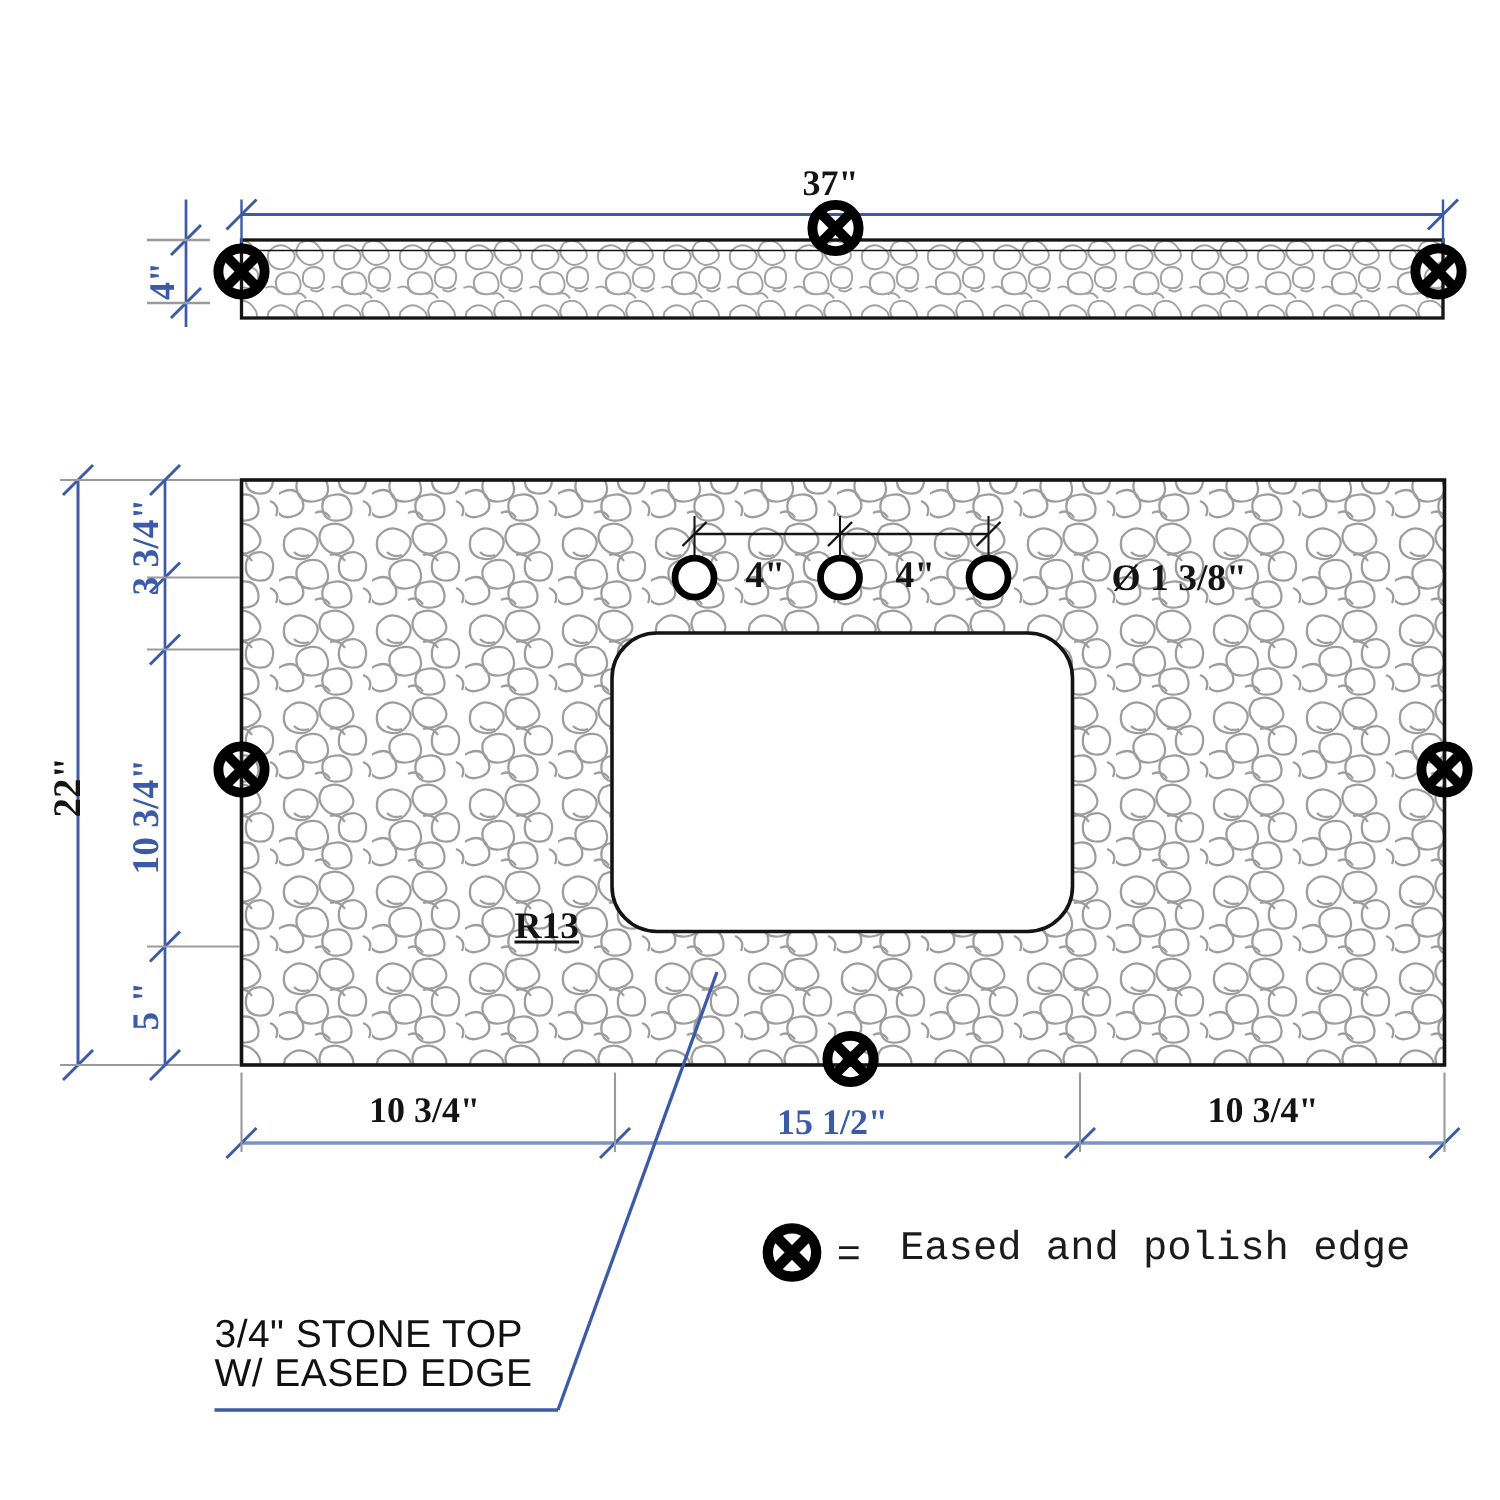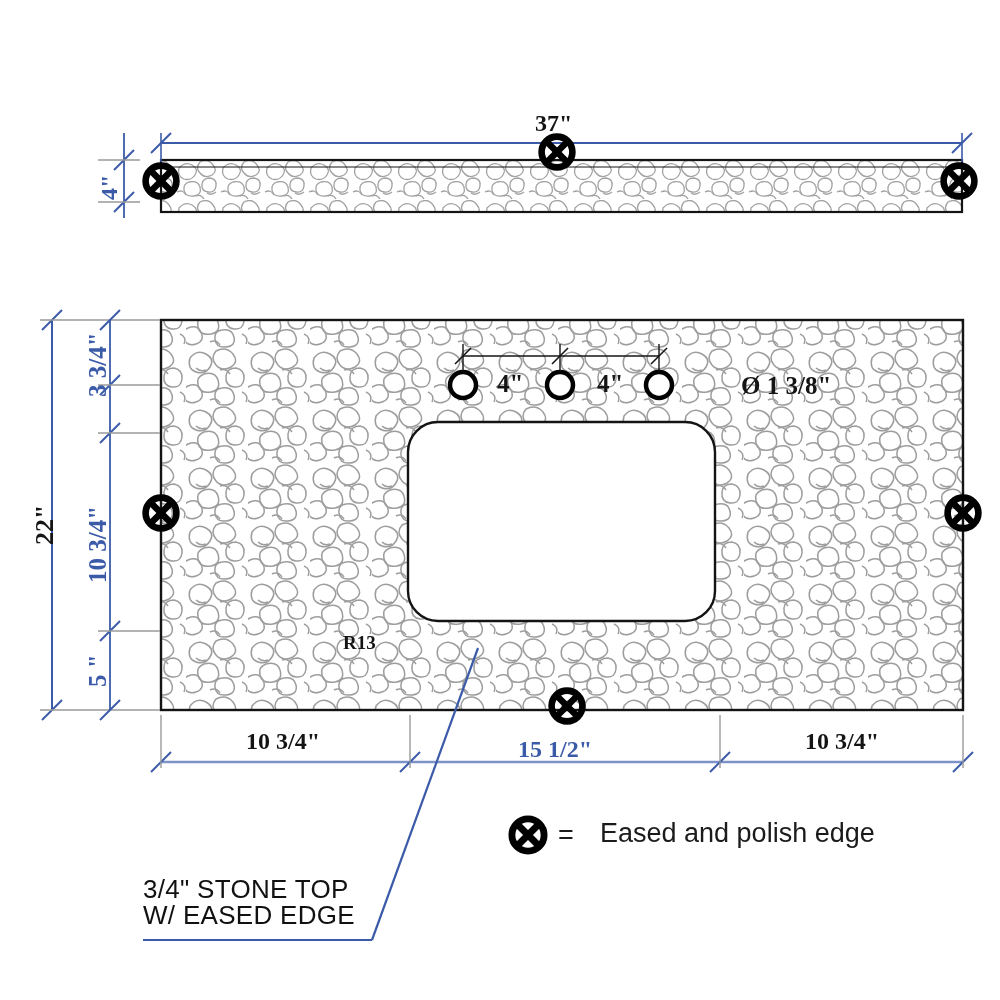--- a/index.html
+++ b/index.html
@@ -156,29 +156,29 @@
 
   <div class="lbl dim-blue vert" style="left:84px;top:687px;font-size:25px;
        transform:rotate(-90deg);">5 "</div>
 
   <div class="lbl dim-dark" style="left:497px;top:370px;font-size:25px;">4"</div>
 
   <div class="lbl dim-dark" style="left:597px;top:370px;font-size:25px;">4"</div>
 
   <div class="lbl dim-dark" style="left:741px;top:372px;font-size:25px;">Ø 1 3/8"</div>
 
-  <div class="lbl dim-dark" style="left:343px;top:632px;font-size:19px;">R13</div>
+  <div class="lbl dim-dark" style="left:343px;top:604px;font-size:25px;text-decoration:underline;">R13</div>
 
   <div class="lbl dim-dark" style="left:246px;top:728px;font-size:24px;">10 3/4"</div>
 
   <div class="lbl dim-blue" style="left:518px;top:736px;font-size:24px;">15 1/2"</div>
 
   <div class="lbl dim-dark" style="left:805px;top:728px;font-size:24px;">10 3/4"</div>
 
   <div class="lbl legend-txt" style="left:558px;top:820px;font-size:27px;">=</div>
 
-  <div class="lbl legend-txt" style="left:600px;top:818px;font-size:27px;">Eased and polish edge</div>
+  <div class="lbl legend-txt" style="left:600px;top:818px;font-size:27px;font-family:Liberation Mono, monospace;">Eased and polish edge</div>
 
   <div class="lbl callout-txt" style="left:143px;top:874px;font-size:26px;">3/4" STONE TOP</div>
 
   <div class="lbl callout-txt" style="left:143px;top:900px;font-size:26px;">W/ EASED EDGE</div>
 
 </div>
 
 </body></html>

